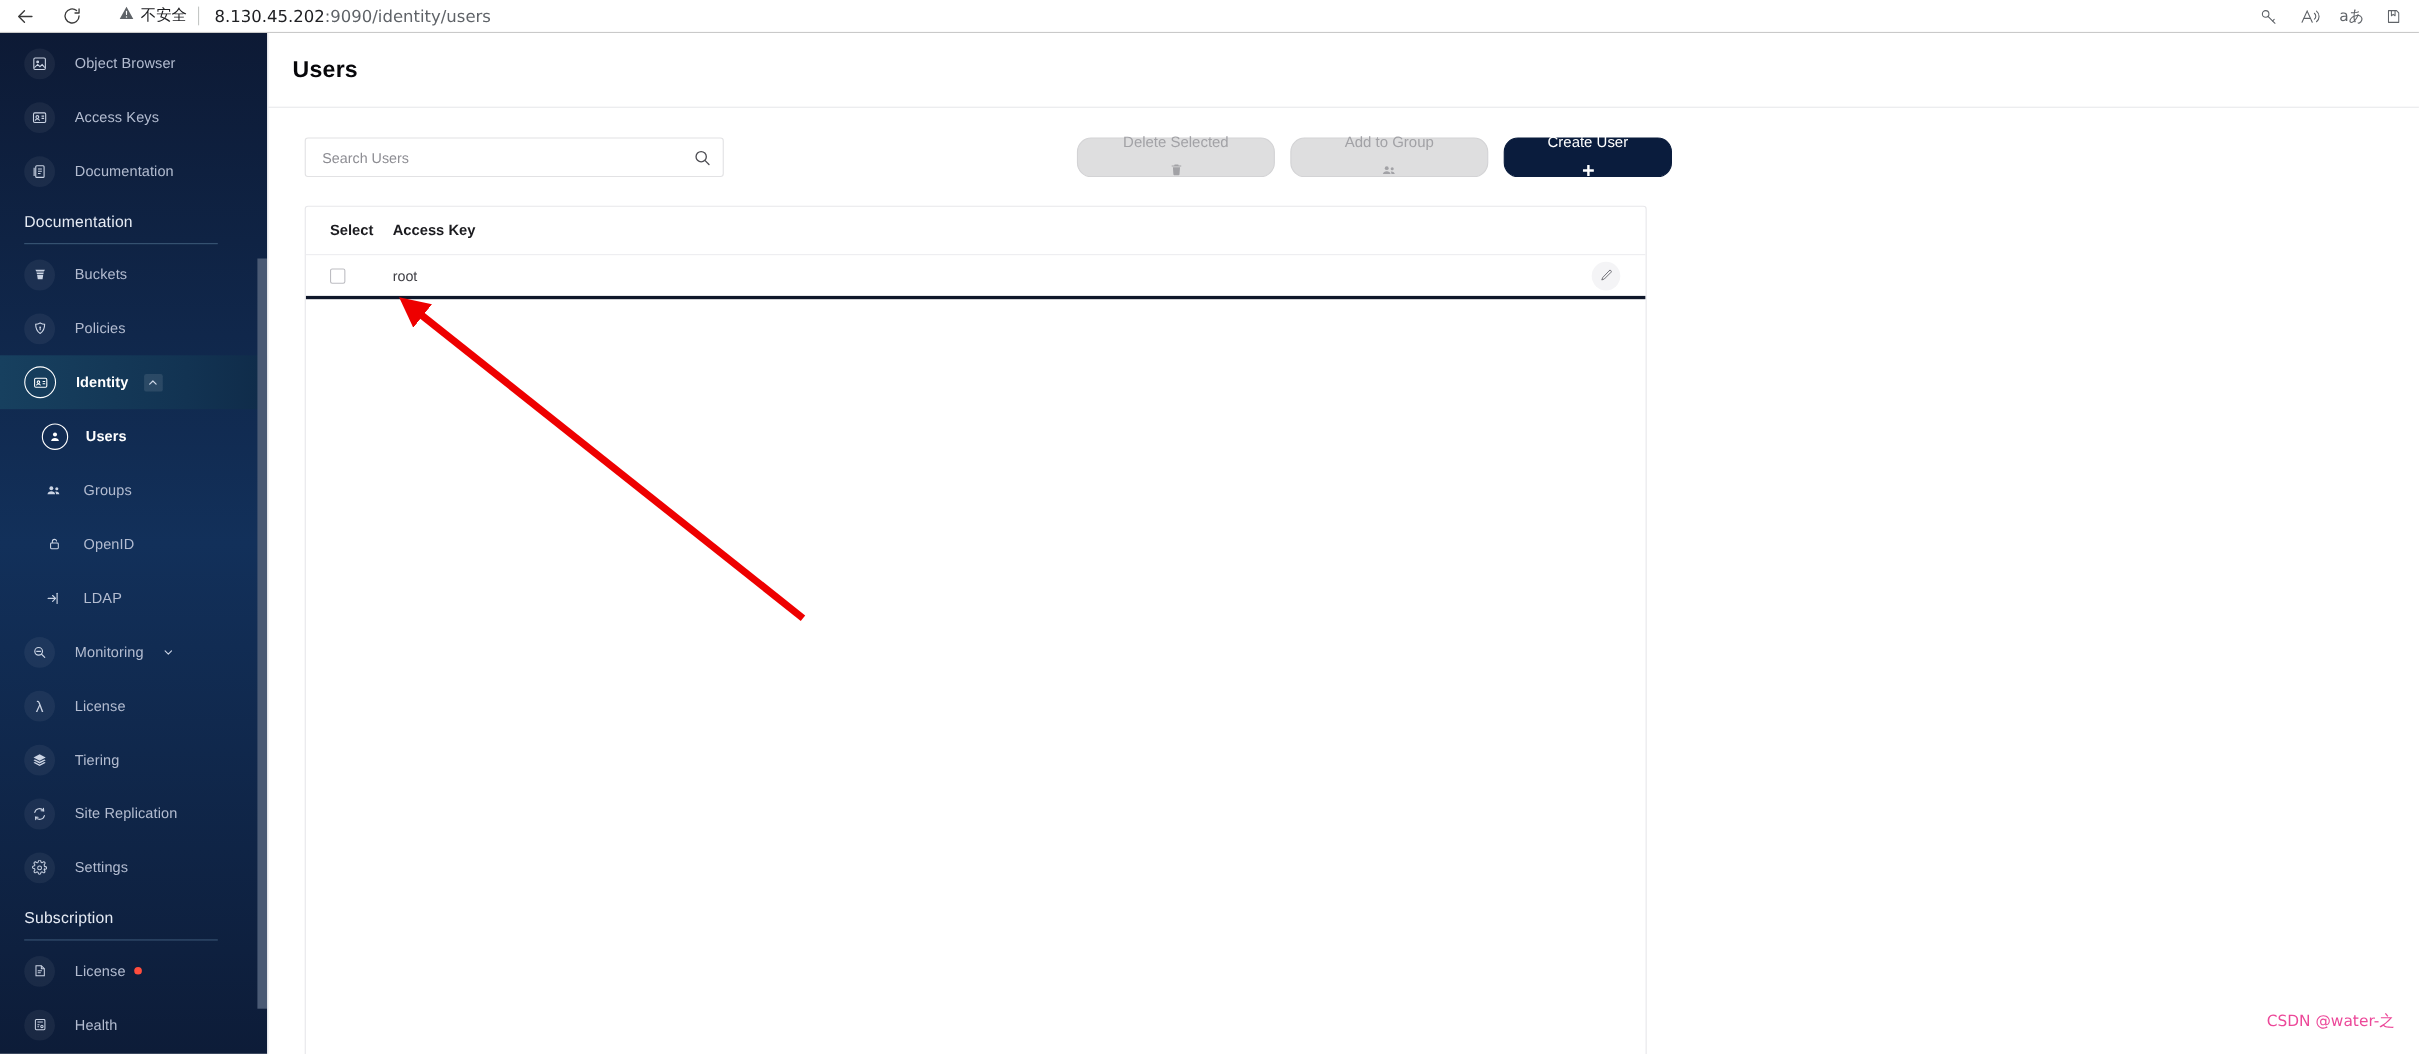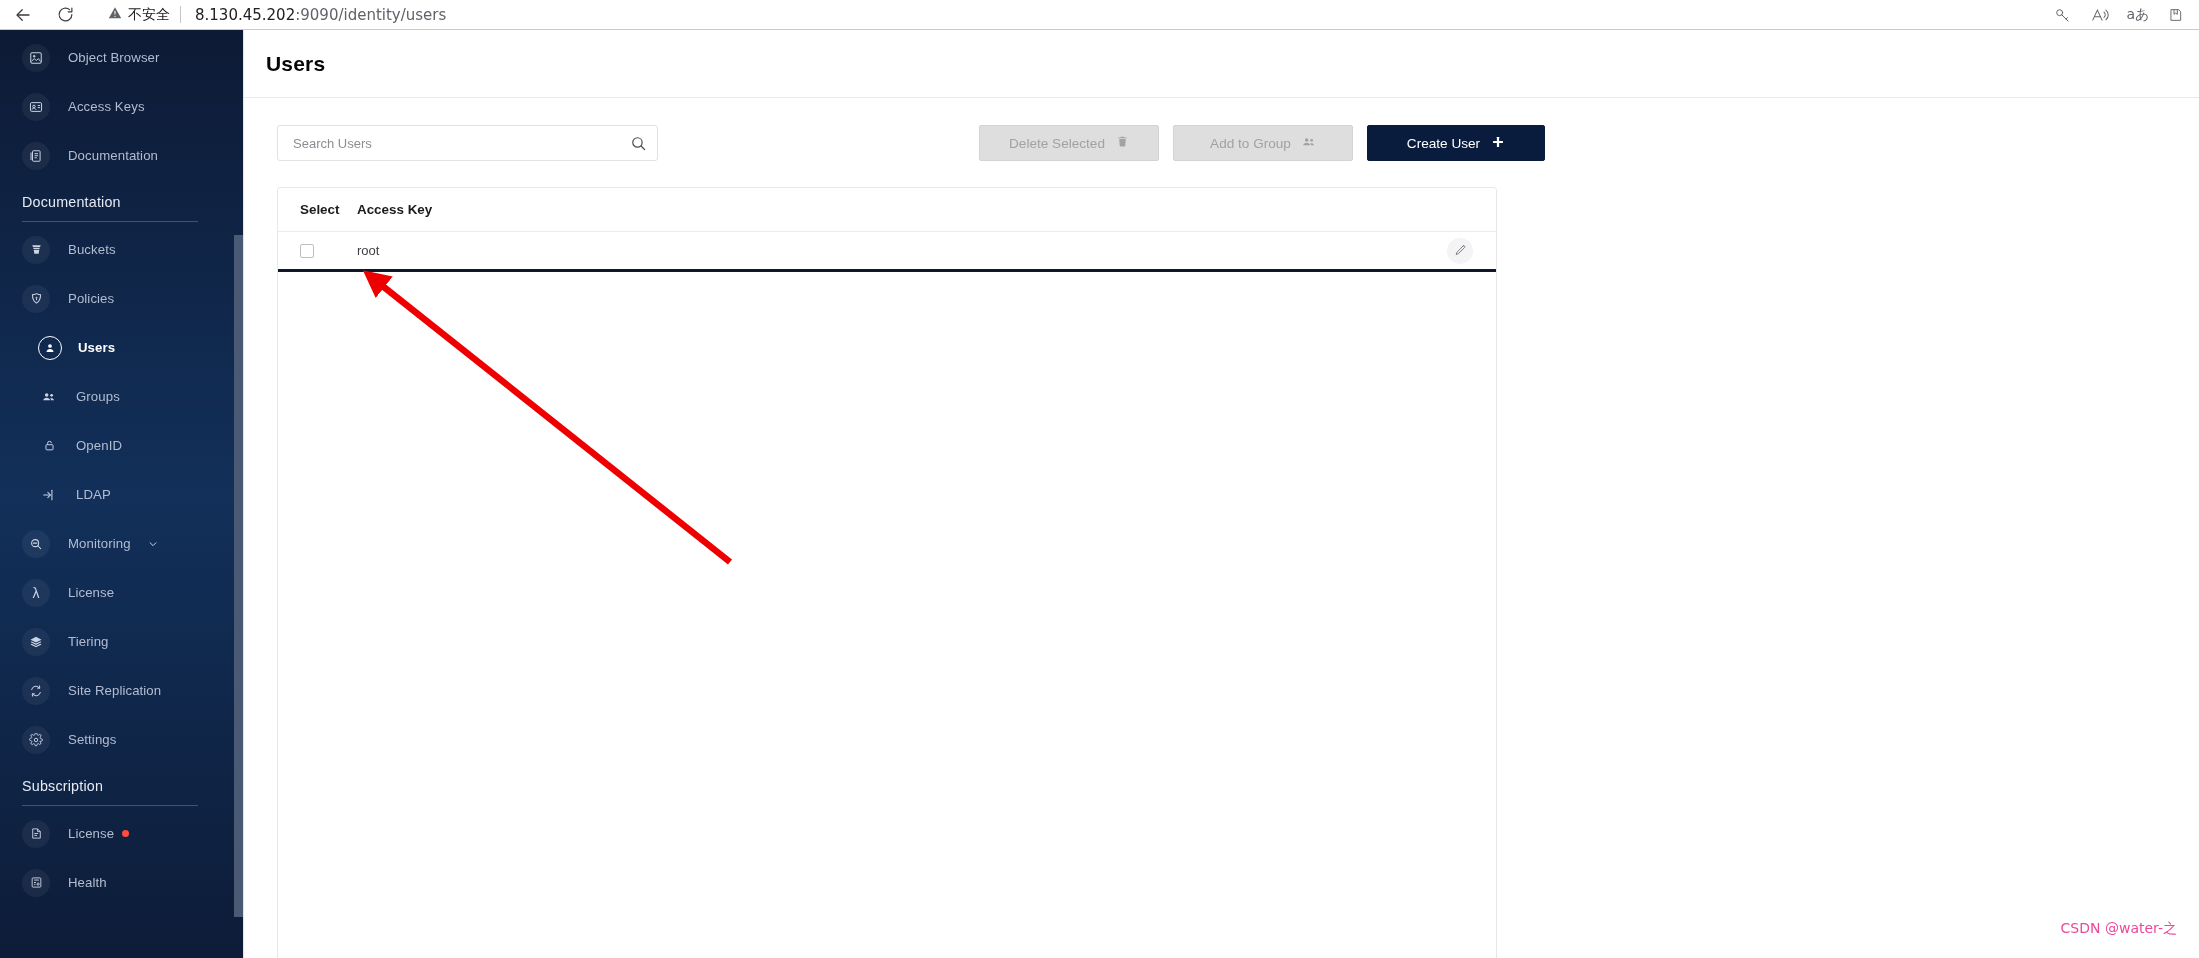--- a/index.html
+++ b/index.html
@@ -225,40 +225,41 @@
     width: 38px; height: 36px;
     display: flex; align-items: center; justify-content: center;
     color: #4c4c52;
   }
 
   .tb-btn {
     position: absolute; top: 0;
     height: 36px;
     display: flex; align-items: center; justify-content: center;
     gap: 11px;
-    border-radius: 2px;
+    border-radius: 13px;
     font-size: 13.6px;
     border: 1px solid transparent;
     cursor: pointer;
     font-family: "Liberation Sans", sans-serif;
+    flex-direction: column;
   }
   .tb-btn.disabled {
     background: #dededf;
     color: #a2a2a6;
     border-color: #d3d3d5;
     cursor: default;
   }
   .tb-btn.primary {
     background: #0a1c3d;
     color: #ffffff;
     border-color: #0a1c3d;
   }
   #delete-selected-button { left: 702px; width: 180px; }
   #add-to-group-button   { left: 896px; width: 180px; }
-  #create-user-button    { left: 1090px; width: 178px; }
+  #create-user-button    { left: 1090px; width: 153px; }
 
   
   #table-card {
     position: relative;
     margin-top: 26px;
     width: 1220px;
     height: 790px;
     background: #ffffff;
     border: 1px solid #e7e7ea;
     border-radius: 3px;
@@ -444,20 +445,37 @@
         <span class="m-icon">
           <svg width="13" height="13" viewBox="0 0 24 24" fill="none" stroke="currentColor" stroke-width="1.9">
             <path d="M12 3c3.5 2 6 2.2 7.5 2.2 0 8-2.6 12.4-7.5 15.3C7.1 17.6 4.5 13.2 4.5 5.2 6 5.2 8.5 5 12 3z"></path>
               <circle cx="12" cy="10.5" r="1.6" fill="currentColor" stroke="none"></circle>
               <line x1="12" y1="12" x2="12" y2="15"></line>
           </svg>
         </span>
         <span class="m-label">Policies</span>
       </div>
 
+      <div class="menu-item active-parent">
+        <span class="m-icon">
+          <svg width="14" height="14" viewBox="0 0 24 24" fill="none" stroke="currentColor" stroke-width="1.7">
+            <rect x="2.5" y="5" width="19" height="14" rx="2"></rect>
+              <circle cx="8.5" cy="11" r="2"></circle>
+              <path d="M5.3 16c.5-1.5 1.9-2.2 3.2-2.2s2.7.7 3.2 2.2"></path>
+              <line x1="15" y1="10" x2="19" y2="10"></line>
+              <line x1="15" y1="13.5" x2="19" y2="13.5"></line>
+          </svg>
+        </span>
+        <span class="m-label">Identity</span>
+        <span class="chev boxed">
+          <svg width="10" height="10" viewBox="0 0 24 24" fill="none" stroke="currentColor" stroke-width="2.6" stroke-linecap="round" stroke-linejoin="round">
+              <polyline points="5 15 12 8 19 15"></polyline>
+            </svg>
+        </span>
+      </div>
 
       <div class="menu-item sub active-child">
         <span class="m-icon">
           <svg width="12" height="12" viewBox="0 0 24 24" fill="currentColor">
               <circle cx="12" cy="8" r="3.7"></circle>
               <path d="M4.8 20c.6-3.8 3.6-5.8 7.2-5.8s6.6 2 7.2 5.8z"></path>
             </svg>
         </span>
         <span class="m-label">Users</span>
       </div>

